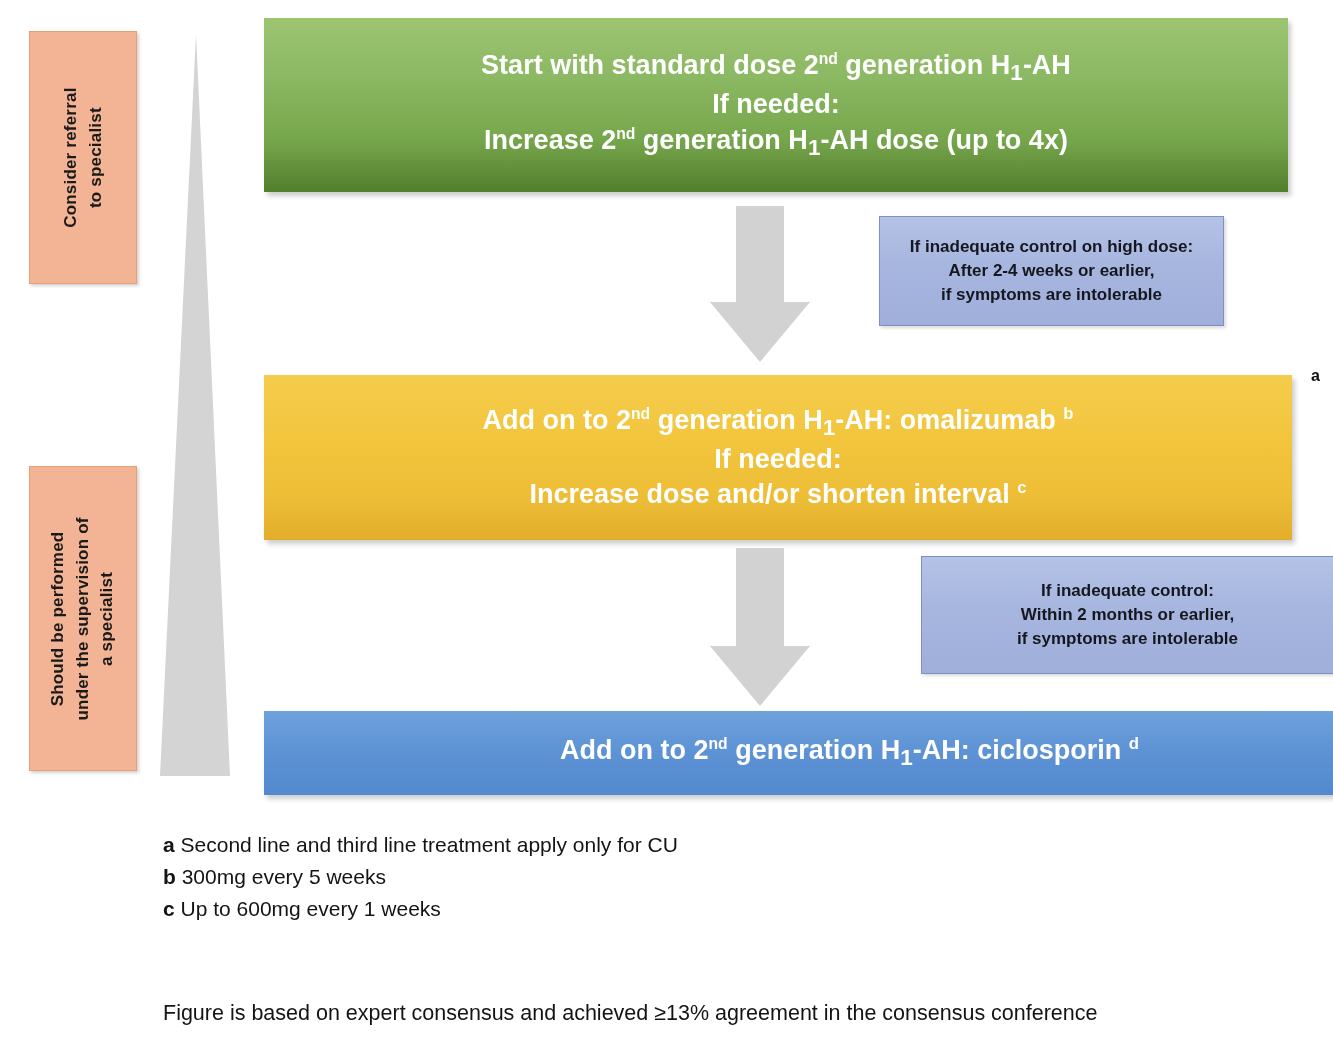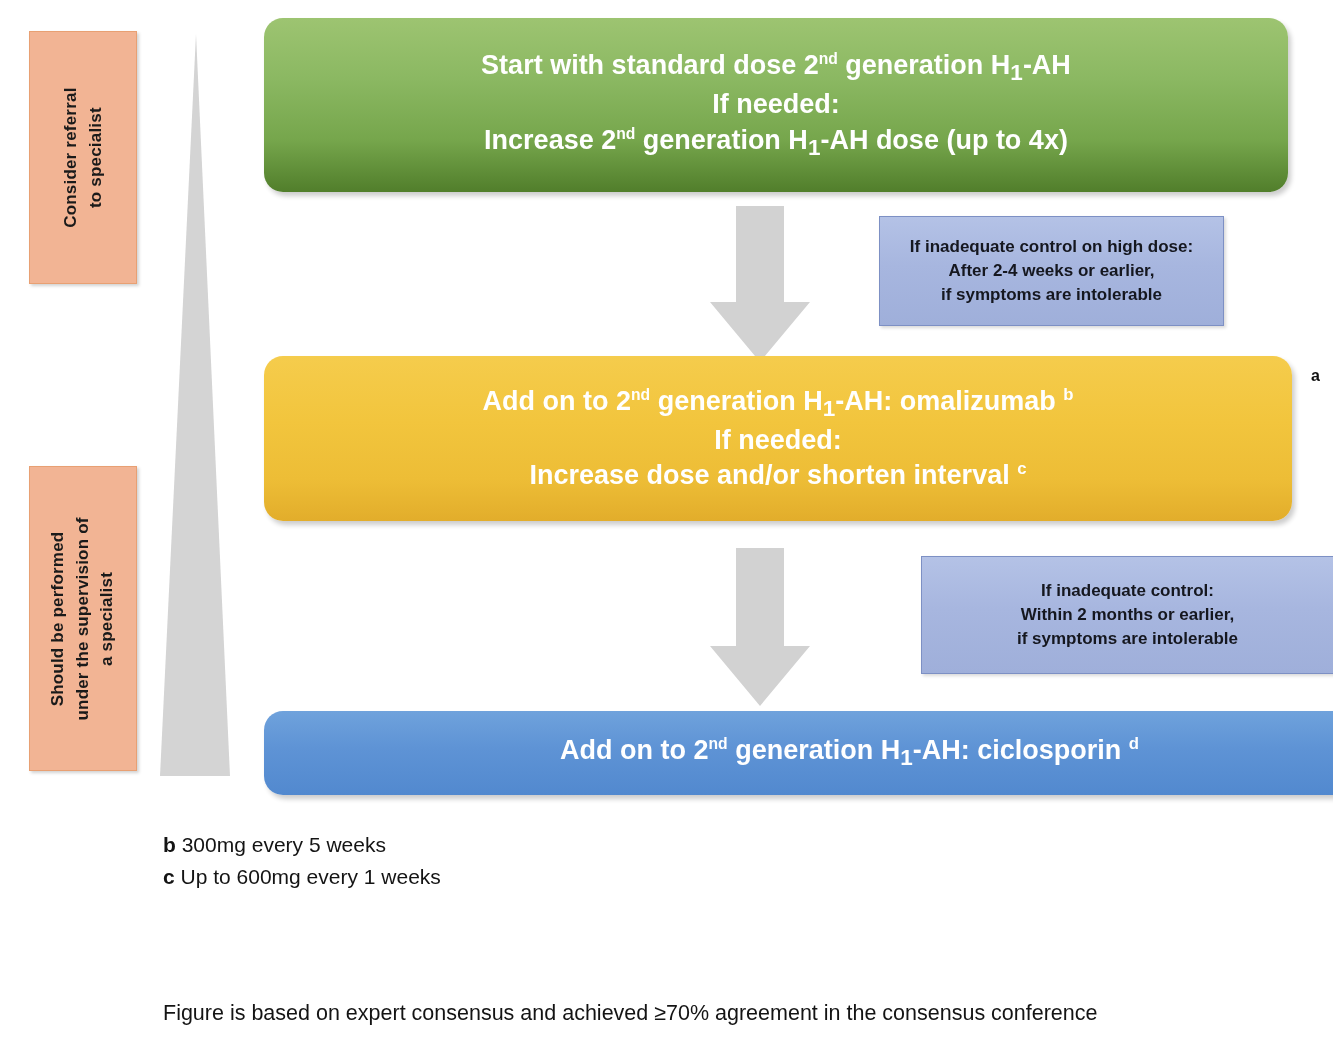--- a/index.html
+++ b/index.html
@@ -58,33 +58,32 @@
     box-sizing: border-box;
     display: flex;
     flex-direction: column;
     align-items: center;
     justify-content: center;
     color: #ffffff;
     font-weight: bold;
     text-align: right;
     box-shadow: 3px 4px 5px rgba(0,0,0,0.20);
     padding: 6px 14px;
-    border-radius: 19px;
   }
   .step-box .line {
     white-space: nowrap;
     line-height: 1.30;
   }
   #step-green {
     left: 264px; top: 18px; width: 1024px; height: 174px;
     background: linear-gradient(to bottom, #9dc471 0%, #8bb862 35%, #76a64c 70%, #517e2b 100%);
   }
   #step-green .line { font-size: 27px; }
   #step-yellow {
-    left: 264px; top: 356px; width: 1028px; height: 165px;
+    left: 264px; top: 375px; width: 1028px; height: 165px;
     background: linear-gradient(to bottom, #f5cc4c 0%, #f2c53d 40%, #edbd36 75%, #e2ad2b 100%);
   }
   #step-yellow .line { font-size: 27px; }
   #step-blue {
     left: 264px; top: 711px; width: 1171px; height: 84px;
     background: linear-gradient(to bottom, #6fa2dc 0%, #5e93d5 45%, #5289cf 100%);
   }
   #step-blue .line { font-size: 27px; }
 
   sup {
@@ -223,24 +222,28 @@
     <div class="line">Within 2 months or earlier,</div>
     <div class="line">if symptoms are  intolerable</div>
   </div>
 
   <div class="step-box" id="step-blue">
     <div class="line">Add on to 2<sup>nd</sup> generation H<sub>1</sub>-AH: ciclosporin <span class="footmark">d</span></div>
   </div>
 
   <div id="footnotes">
     <div class="fn">
+      <span class="key">a</span>
+      <span>Second line and third line treatment apply only for CU</span>
+    </div>
+    <div class="fn">
       <span class="key">b</span>
       <span>300mg every 5 weeks</span>
     </div>
     <div class="fn">
       <span class="key">c</span>
       <span>Up to 600mg every 1 weeks</span>
     </div>
   </div>
 
-  <div id="caption">Figure is based on expert consensus and achieved ≥70% agreement in the consensus conference</div>
+  <div id="caption">Figure is based on expert consensus and achieved ≥13% agreement in the consensus conference</div>
 
 </div>
 
 </body></html>

